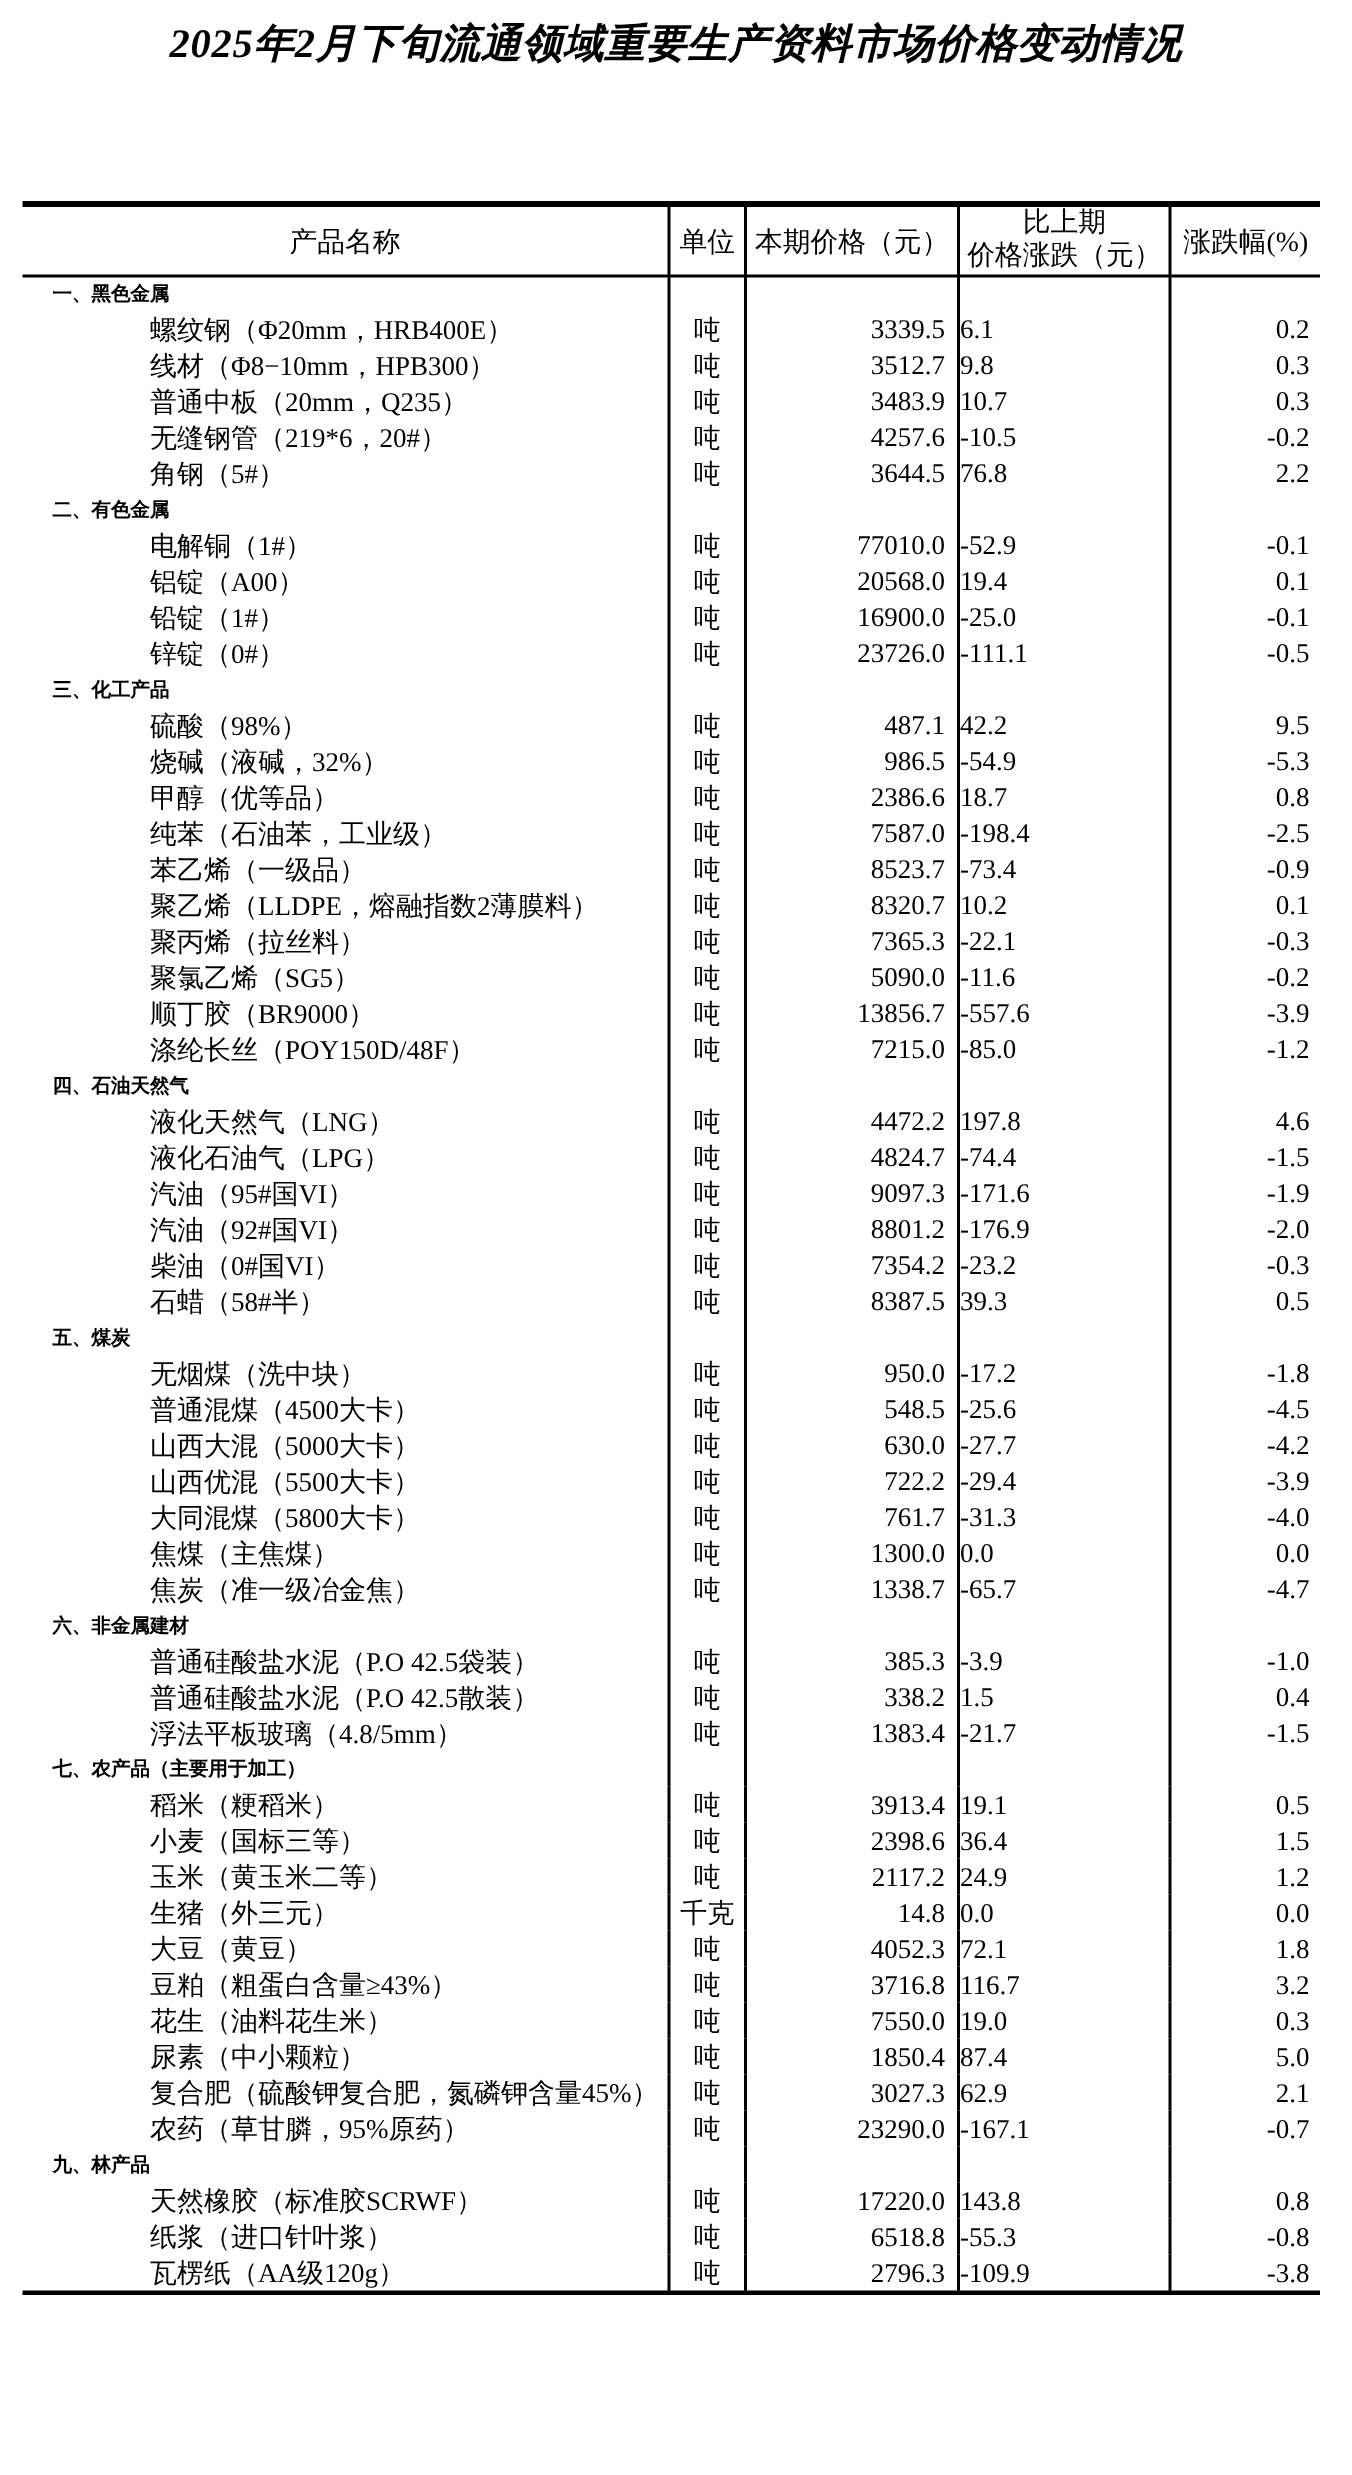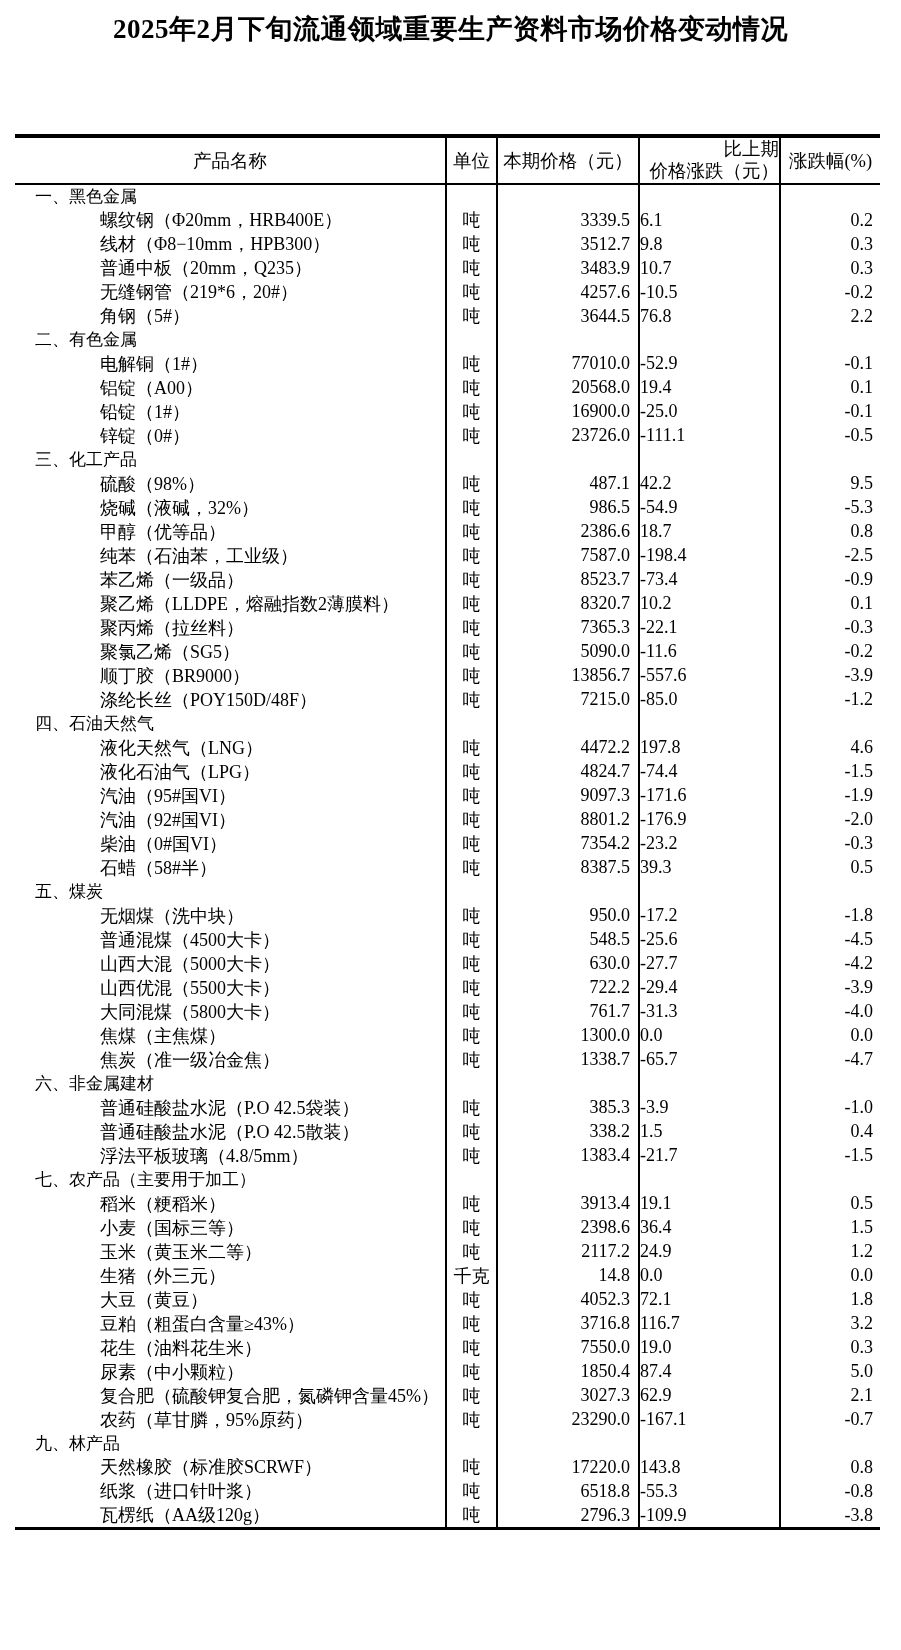--- a/index.html
+++ b/index.html
@@ -6,40 +6,41 @@
   body{
     width:901px;height:1650px;background:#ffffff;color:#000;
     font-family:"Liberation Serif","DejaVu Serif",serif;
     position:relative;overflow:hidden;
   }
   .page{position:absolute;inset:0;}
   .title{
     position:absolute;top:11px;left:0;width:901px;
     text-align:center;font-size:27px;font-weight:bold;margin:0;
     letter-spacing:0.5px;
+    font-style:italic;
   }
   table.price-table{
     position:absolute;top:134px;left:15px;width:865px;
     border-collapse:collapse;table-layout:fixed;
     border-top:4px solid #000;border-bottom:3px solid #000;
   }
   thead th{
     font-weight:normal;font-size:18.5px;height:45px;
     vertical-align:middle;text-align:center;
     border-bottom:2px solid #000;padding:0;
   }
-  th.c4{white-space:pre-line;line-height:1.15;text-align:right;}
+  th.c4{white-space:pre-line;line-height:1.15;}
   .c1,.c2,.c3,.c4{border-right:2px solid #000;}
   tbody tr{height:23.93px;}
   tbody td{
     font-size:18px;padding:0;vertical-align:middle;
     white-space:nowrap;overflow:hidden;
   }
   td.c1{text-align:left;padding-left:85px;}
-  tr.section-row td.c1{padding-left:20px;font-weight:normal;font-size:17px;}
+  tr.section-row td.c1{padding-left:20px;font-weight:bold;font-size:13px;}
   td.c2{text-align:center;}
   td.c3{text-align:right;padding-right:8px;padding-left:45px;}
   td.c4{text-align:left;padding-right:8px;}
   td.c5{text-align:right;padding-right:7px;}
   .note{
     position:absolute;top:1604px;left:19px;
     font-size:18.5px;
     margin-top:48px;
   }
 </style>

